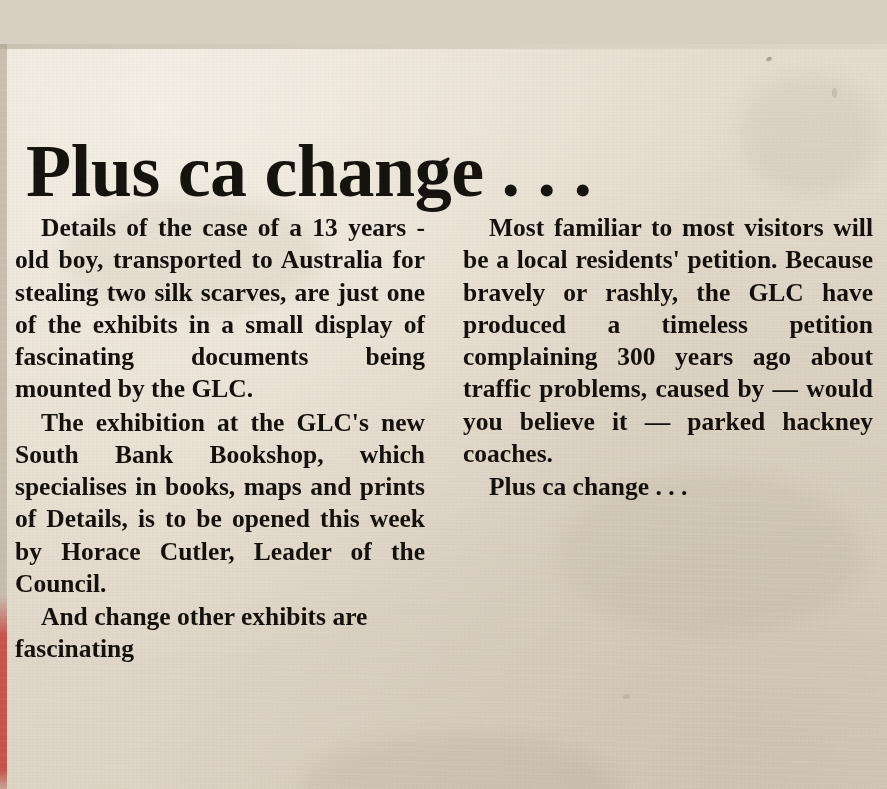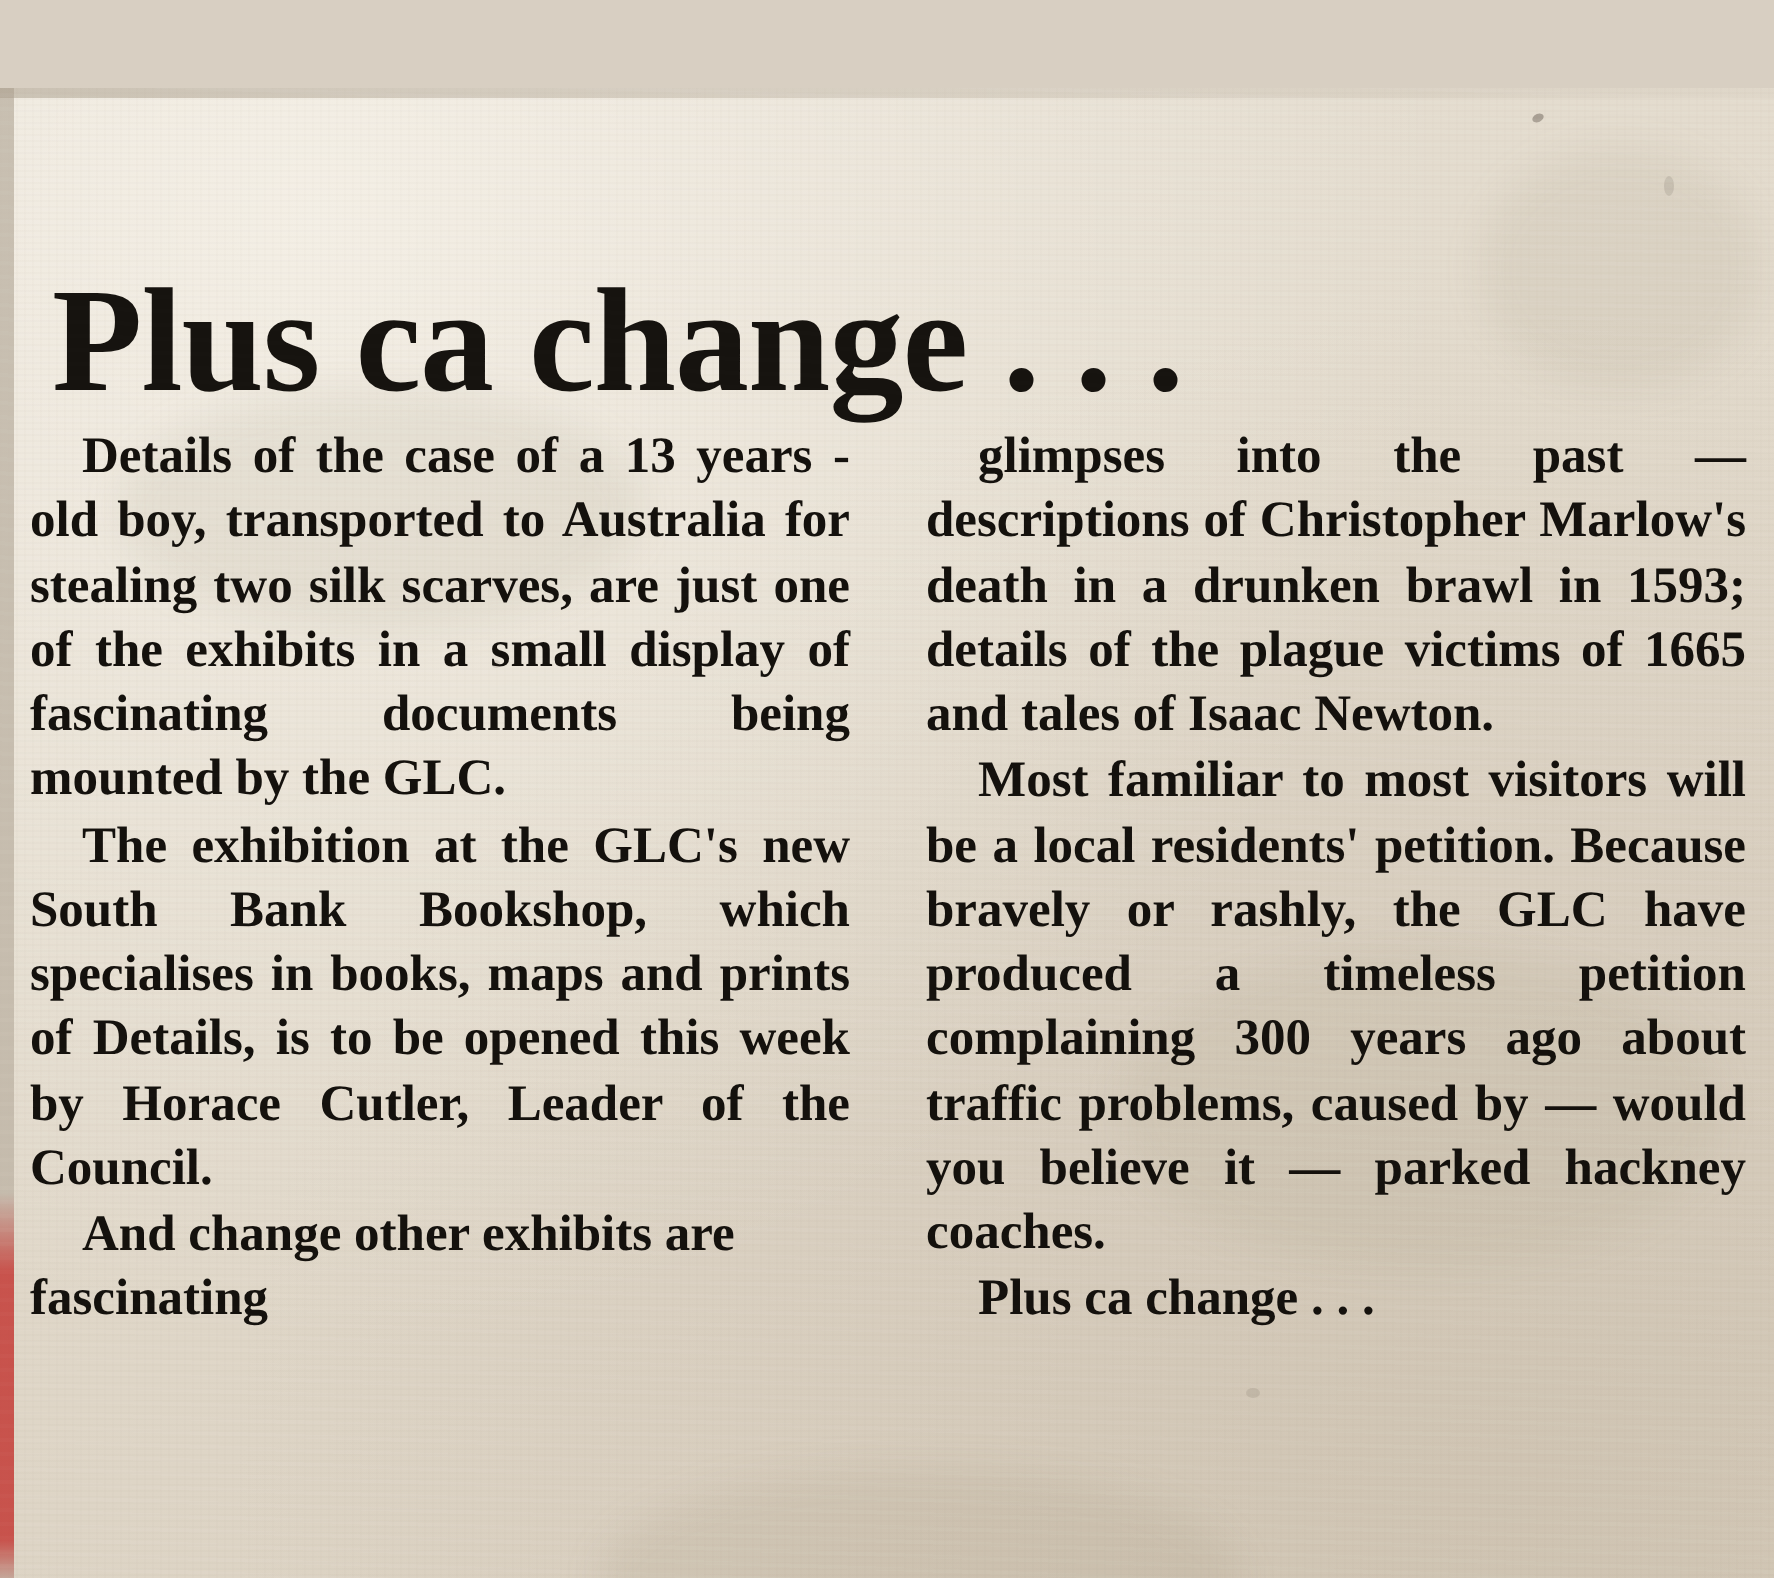--- a/index.html
+++ b/index.html
@@ -153,21 +153,20 @@
 
   <div class="columns">
 
     <div class="col">
       <p>Details of the case of a 13 years - old boy, transported to Australia for stealing two silk scarves, are just one of the exhibits in a small display of fascinating documents being mounted by the GLC.</p>
       <p>The exhibition at the GLC's new South Bank Bookshop, which specialises in books, maps and prints of Details, is to be opened this week by Horace Cutler, Leader of the Council.</p>
       <p class="last">And change other exhibits are fascinating</p>
     </div>
 
     <div class="col">
-      <p>glimpses into the past — descriptions of Christopher Marlow's death in a drunken brawl in 1593; details of the plague victims of 1665 and tales of Isaac Newton.</p>
       <p>Most familiar to most visitors will be a local residents' petition. Because bravely or rashly, the GLC have produced a timeless petition complaining 300 years ago about traffic problems, caused by — would you believe it — parked hackney coaches.</p>
       <p class="last">Plus ca change . . .</p>
     </div>
 
   </div>
 
   <div class="speck s1"></div>
   <div class="speck s2"></div>
   <div class="speck s3"></div>
   <div class="speck s4"></div>

